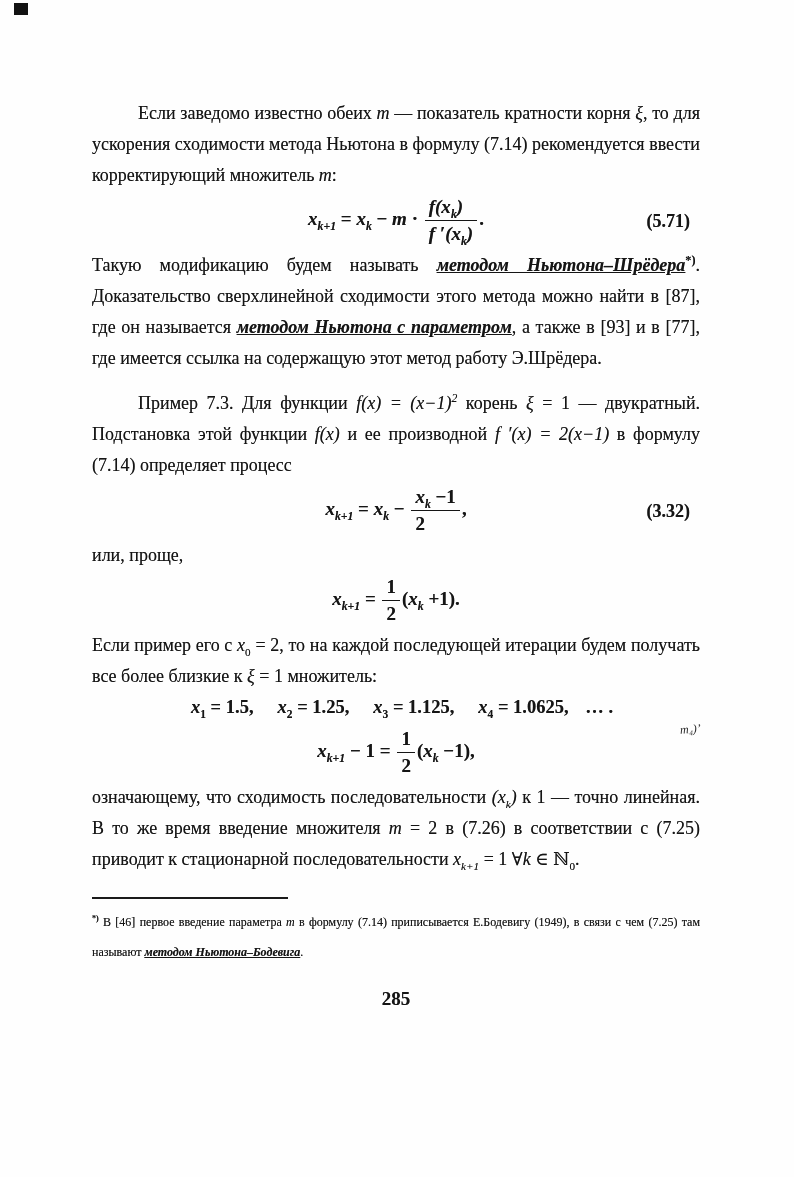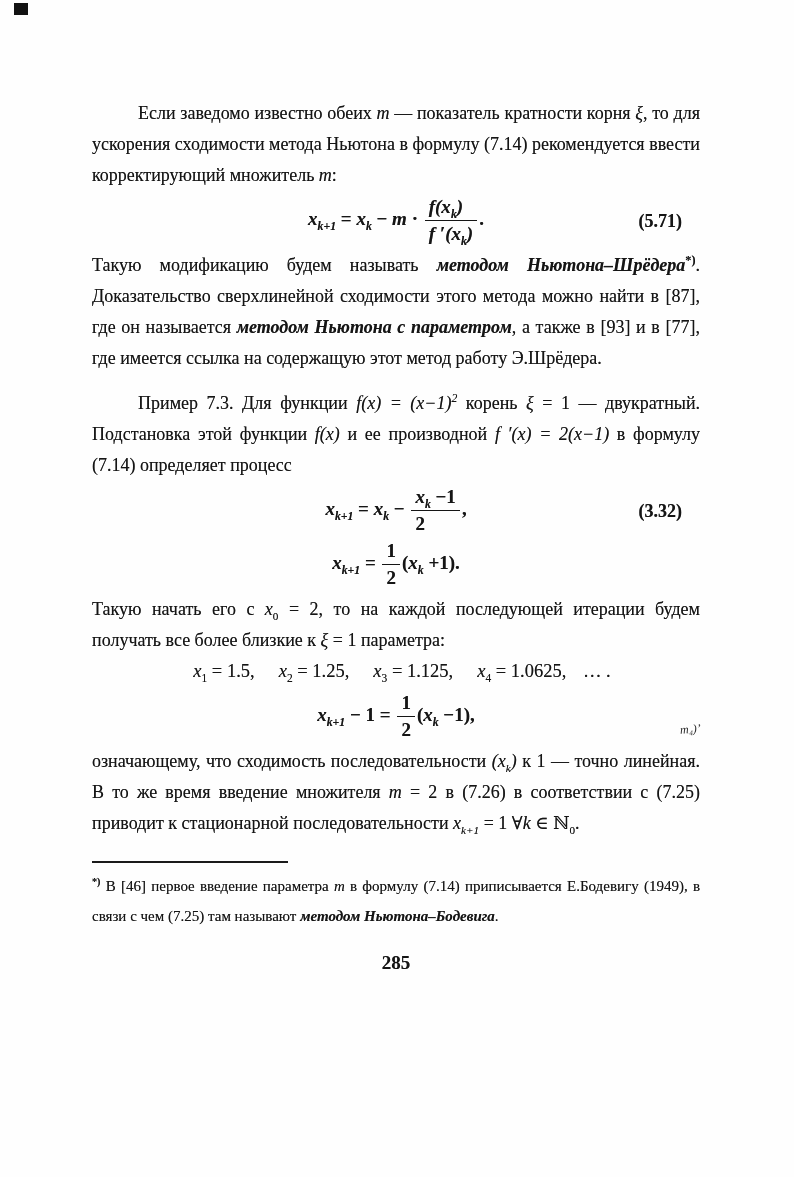--- a/index.html
+++ b/index.html
@@ -16,59 +16,59 @@
     line-height: 31px;
     padding: 98px 94px 0 92px;
     overflow: hidden;
     text-shadow: 0 0 0.4px rgba(10,10,10,0.55);
   }
   .para { text-align: justify; margin: 0; }
   .indent { text-indent: 46px; }
   .gap-before { margin-top: 14px; }
   .mi { font-style: italic; }
   .mr { font-style: normal; }
-  .bi { font-weight: bold; font-style: italic; }
+  .bi { font-weight: bold; font-style: italic; text-decoration: underline; }
   .b  { font-weight: normal; }
   sub.s { font-size: 0.62em; font-style: italic; line-height: 0; }
   sub.sr { font-size: 0.62em; font-style: normal; line-height: 0; }
   sup.sp { font-size: 0.65em; line-height: 0; }
   sup.fnmark { font-size: 0.68em; line-height: 0; font-weight: bold; }
   .eq {
     position: relative;
     text-align: center;
-    margin: 5px 16px;
+    margin: 5px 8px;
     font-size: 19px;
     font-weight: bold;
     line-height: 24px;
   }
   .eq .tag {
     position: absolute; right: 2px; top: 50%;
     transform: translateY(-50%);
     font-size: 18px; font-weight: bold; font-style: normal;
   }
   .frac {
     display: inline-block;
     vertical-align: middle;
     text-align: left;
     margin: 0 2px;
   }
   .frac .num { display: block; padding: 0 4px 2px; line-height: 22px; }
   .frac .den { display: block; border-top: 1.8px solid #151515; padding: 2px 4px 0; line-height: 22px; }
   .values {
     text-align: center;
-    margin: 0; font-weight: normal; font-size: 18.5px;
+    margin: 0; font-weight: bold; font-size: 18.5px;
   }
   .vgroup { margin: 0 12px; white-space: nowrap; }
   .fn-rule {
     width: 196px; height: 0;
     border-top: 2.2px solid #1a1a1a;
     margin: 22px 0 8px 0;
   }
   .footnote {
-    font-size: 15px; line-height: 30px;
+    font-size: 12px; line-height: 30px;
     text-align: justify; margin: 0;
   }
   .page-number {
     text-align: center; font-weight: bold;
     font-size: 19px; margin-top: 16px;
   }
   .corner-mark {
     position: absolute; left: 14px; top: 3px;
     width: 14px; height: 12px; background: #121212;
   }
@@ -96,26 +96,27 @@
 
   <p class="para"><span>Такую модификацию будем называть </span><span class="bi">методом Ньютона–Шрёдера</span><sup class="fnmark">*)</sup><span>. Доказательство сверхлинейной сходимости этого метода можно найти в [87], где он называется </span><span class="bi">методом Ньютона с параметром</span><span>, а также в [93] и в [77], где имеется ссылка на содержащую этот метод работу Э.Шрёдера.</span></p>
 
   <p class="para indent gap-before"><span class="b">Пример 7.3.</span><span> Для функции </span><span class="mi">f(x) = (x−1)</span><sup class="sp mi">2</sup><span> корень </span><span class="mi">ξ</span><span> = 1</span><span> — двукратный. Подстановка этой функции </span><span class="mi">f(x)</span><span> и ее производной </span><span class="mi">f ′(x) = 2(x−1)</span><span> в формулу (7.14) определяет процесс</span></p>
 
   <div class="eq">
     <span class="mi">x</span><sub class="s">k+1</sub><span class="mr"> = </span><span class="mi">x</span><sub class="s">k</sub><span class="mr"> − </span><span class="frac"><span class="num"><span class="mi">x</span><sub class="s">k</sub><span class="mr"> −1</span></span><span class="den mr">2</span></span><span class="mr">,</span>
     <span class="tag">(3.32)</span>
   </div>
 
+  <p class="para"><span>или, проще,</span></p>
 
   <div class="eq">
     <span class="mi">x</span><sub class="s">k+1</sub><span class="mr"> = </span><span class="frac"><span class="num mr">1</span><span class="den mr">2</span></span><span class="mr">(</span><span class="mi">x</span><sub class="s">k</sub><span class="mr"> +1).</span>
   </div>
 
-  <p class="para"><span>Такую начать его с </span><span class="mi">x</span><sub class="sr">0</sub><span> = 2</span><span>, то на каждой последующей итерации будем получать все более близкие к </span><span class="mi">ξ</span><span> = 1</span><span> параметра:</span></p>
+  <p class="para"><span>Если пример его с </span><span class="mi">x</span><sub class="sr">0</sub><span> = 2</span><span>, то на каждой последующей итерации будем получать все более близкие к </span><span class="mi">ξ</span><span> = 1</span><span> множитель:</span></p>
 
   <p class="values"><span class="vgroup"><span class="mi">x</span><sub class="sr">1</sub><span> = 1.5,</span></span><span class="vgroup"><span class="mi">x</span><sub class="sr">2</sub><span> = 1.25,</span></span><span class="vgroup"><span class="mi">x</span><sub class="sr">3</sub><span> = 1.125,</span></span><span class="vgroup"><span class="mi">x</span><sub class="sr">4</sub><span> = 1.0625,</span></span><span> … .</span></p>
 
 
   <div class="eq">
     <span class="mi">x</span><sub class="s">k+1</sub><span class="mr"> − 1 = </span><span class="frac"><span class="num mr">1</span><span class="den mr">2</span></span><span class="mr">(</span><span class="mi">x</span><sub class="s">k</sub><span class="mr"> −1),</span>
   </div>
 
   <p class="para"><span>означающему, что сходимость последовательности </span><span class="mi">(x</span><sub class="s">k</sub><span class="mi">)</span><span> к 1 — точно линейная. В то же время введение множителя </span><span class="mi">m</span><span> = 2</span><span> в (7.26) в соответствии с (7.25) приводит к стационарной последовательности   </span><span class="mi">x</span><sub class="s">k+1</sub><span> = 1  ∀</span><span class="mi">k</span><span> ∈ ℕ</span><sub class="sr">0</sub><span>.</span></p>
 

